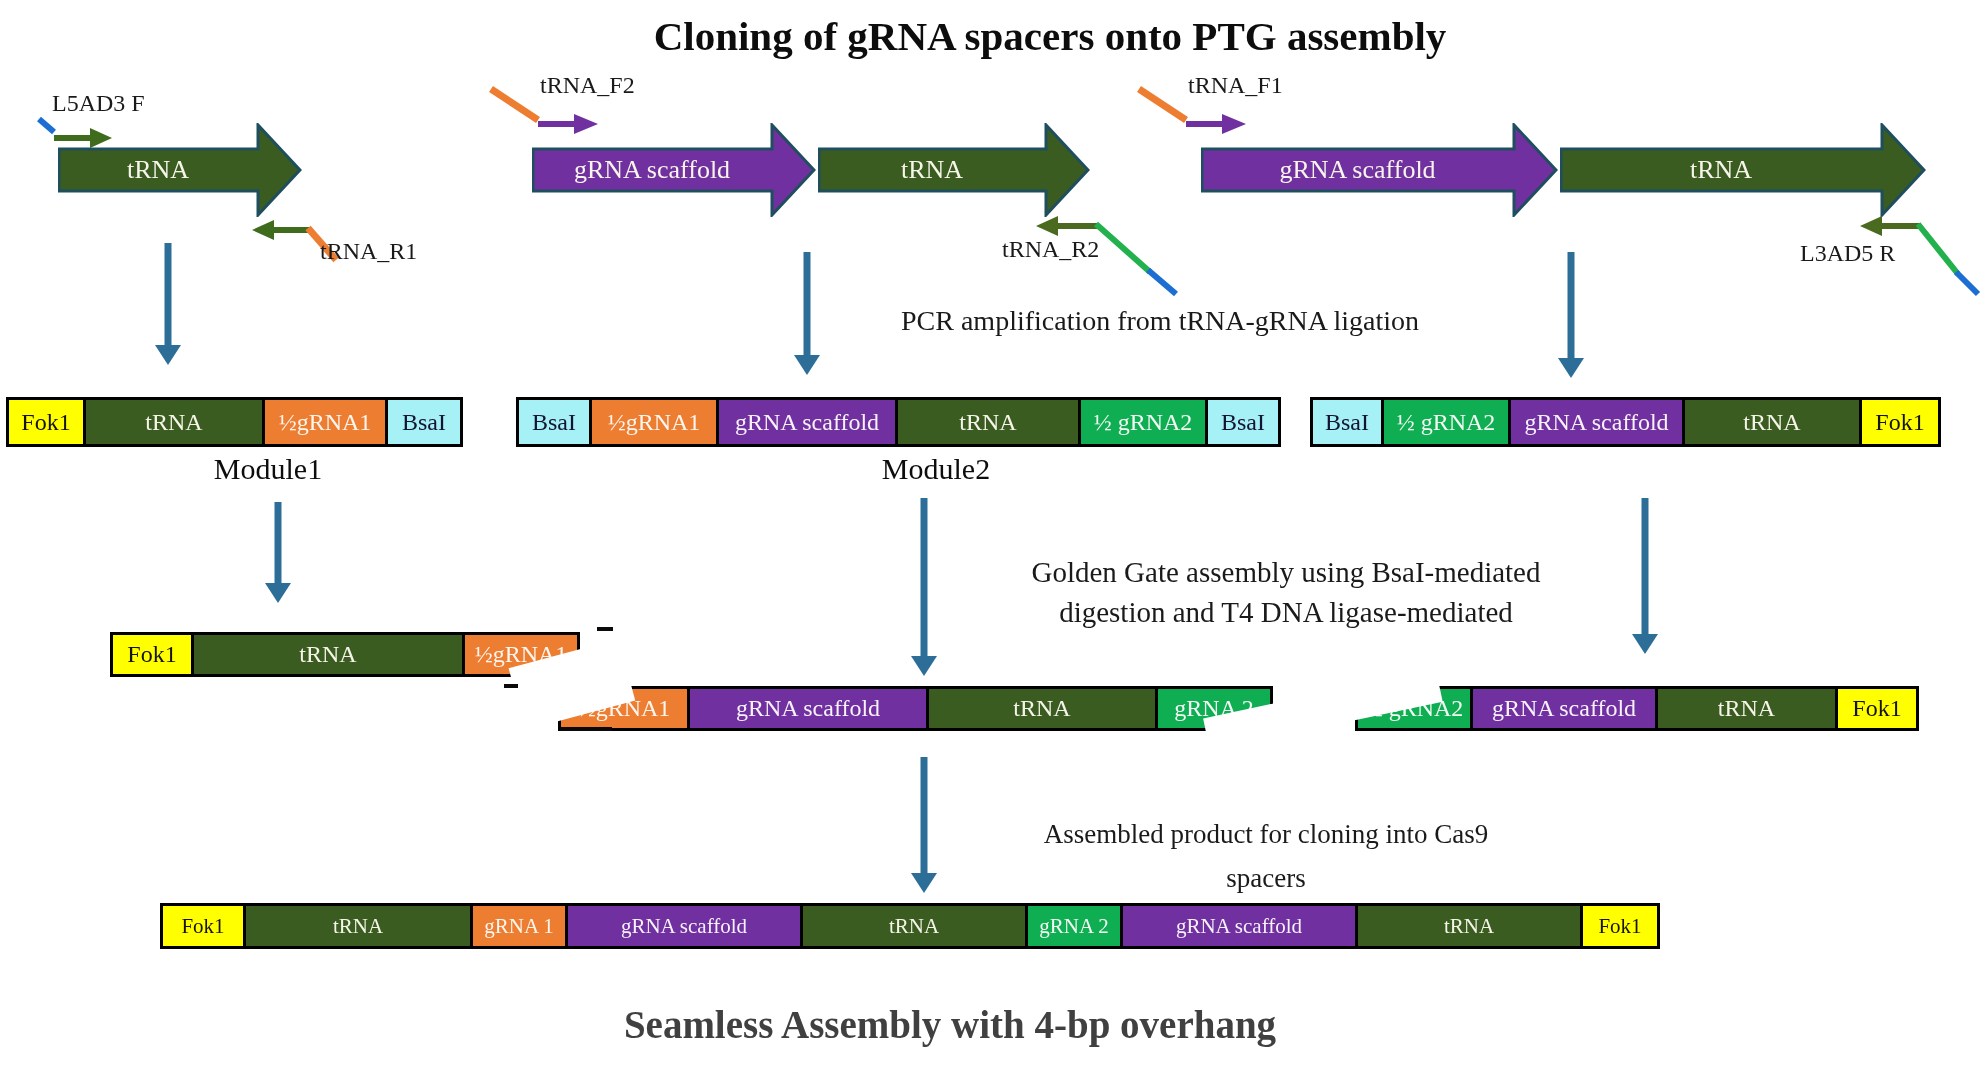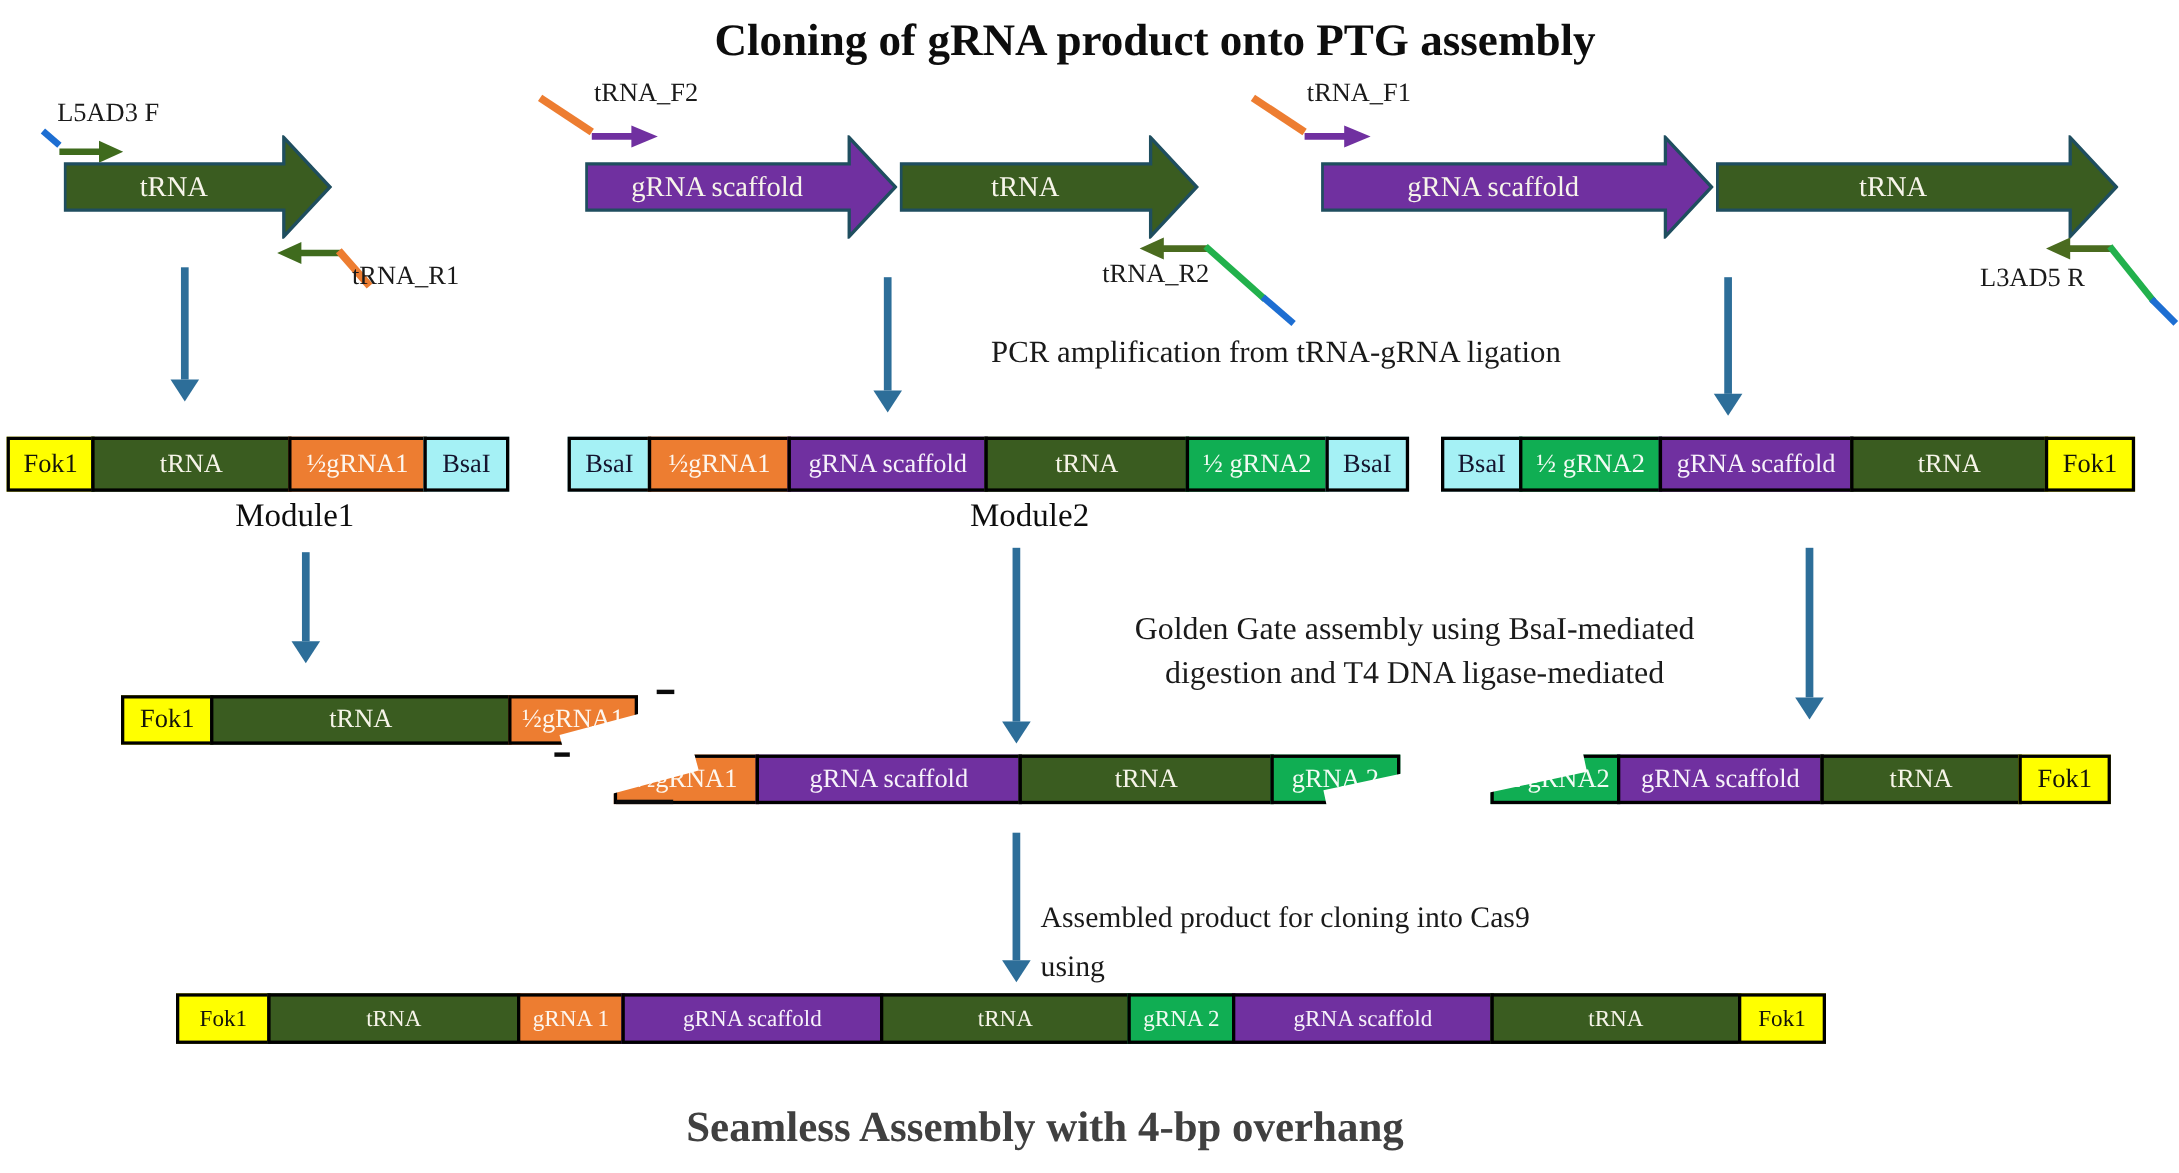--- a/index.html
+++ b/index.html
@@ -5,21 +5,21 @@
   html,body{margin:0;padding:0;background:#ffffff;}
   .canvas{
     position:relative;width:1981px;height:1066px;background:#ffffff;overflow:hidden;
     font-family:"Liberation Serif","DejaVu Serif",serif;color:#111;
   }
   .abs{position:absolute;}
   .title{font-weight:bold;font-size:41px;text-align:center;color:#0d0d0d;}
   .footer-title{font-weight:bold;font-size:39px;text-align:center;}
   .caption{font-size:28px;text-align:center;color:#1a1a1a;}
   .caption3{font-size:29px;line-height:40px;text-align:center;color:#1a1a1a;}
-  .caption2{font-size:27px;line-height:44px;text-align:left;color:#1a1a1a;}
+  .caption2{font-size:27px;line-height:44px;text-align:center;color:#1a1a1a;}
   .primer-lbl{font-size:24px;color:#1a1a1a;white-space:nowrap;}
   .module-lbl{font-size:30px;text-align:center;color:#0d0d0d;}
   
   .gene-arrow{position:absolute;height:94px;}
   .gene-arrow svg{position:absolute;left:0;top:0;}
   .gene-arrow .alabel{position:absolute;top:0;height:94px;display:flex;align-items:center;justify-content:center;
     font-size:26px;color:#f7f5ea;white-space:nowrap;}
   
   .blockrow{position:absolute;display:flex;}
   .blk{box-sizing:border-box;border:3px solid #000;margin-left:-3px;display:flex;align-items:center;
@@ -38,21 +38,21 @@
   .varrow .head{position:absolute;left:50%;transform:translateX(-50%);bottom:0;width:0;height:0;
     border-left:13px solid transparent;border-right:13px solid transparent;border-top:20px solid #2d6e99;}
   .wedge{position:absolute;background:#ffffff;z-index:5;}
   .dash{position:absolute;background:#0a0a0a;z-index:6;}
 </style>
 </head>
 <body>
 
 <div class="canvas">
 
-  <div class="abs title" style="left:500px;top:12px;width:1100px;">Cloning of gRNA product onto PTG assembly</div>
+  <div class="abs title" style="left:500px;top:12px;width:1100px;">Cloning of gRNA spacers onto PTG assembly</div>
 
   <div class="abs primer-lbl" style="left:52px;top:90px;">L5AD3 F</div>
   <svg class="abs" style="left:34px;top:114px;" width="92" height="34">
     <line x1="5" y1="5" x2="20" y2="18" stroke="#1d6ed2" stroke-width="6"></line>
     <line x1="20" y1="24" x2="58" y2="24" stroke="#3f6b1d" stroke-width="6"></line>
     <polygon points="56,14 78,24 56,34" fill="#3f6b1d"></polygon>
   </svg>
 
   <div class="gene-arrow" style="left:58px;top:123px;width:244px;">
     <svg width="244" height="94">
@@ -212,21 +212,21 @@
   <div class="dash" style="left:597px;top:627px;width:16px;height:4px;"></div>
   <div class="dash" style="left:504px;top:684px;width:14px;height:4px;"></div>
   <div class="dash" style="left:560px;top:727px;width:52px;height:4px;"></div>
 
   <div class="varrow" style="left:911px;top:757px;height:136px;">
     <div class="shaft"></div>
       <div class="head"></div>
   </div>
   <div class="abs caption2" style="left:946px;top:812px;width:640px;">
     <div>Assembled product for cloning into Cas9</div>
-    <div>using</div>
+    <div>spacers</div>
   </div>
 
   <div class="blockrow" style="left:160px;top:903px;height:46px;font-size:21px;">
     <div class="blk fok1" style="width:86px;">Fok1</div>
     <div class="blk trna" style="width:230px;">tRNA</div>
     <div class="blk grna1" style="width:98px;">gRNA 1</div>
     <div class="blk scaffold" style="width:238px;">gRNA scaffold</div>
     <div class="blk trna" style="width:228px;">tRNA</div>
     <div class="blk grna2" style="width:98px;">gRNA 2</div>
     <div class="blk scaffold" style="width:238px;">gRNA scaffold</div>

